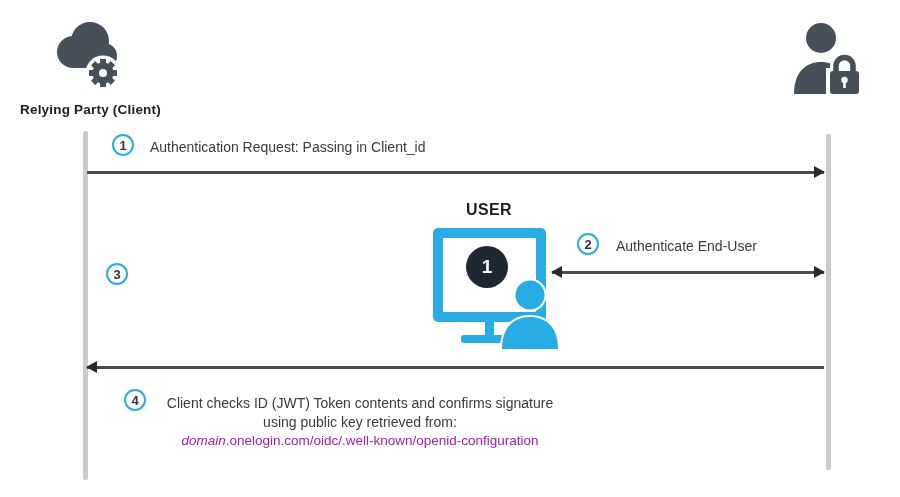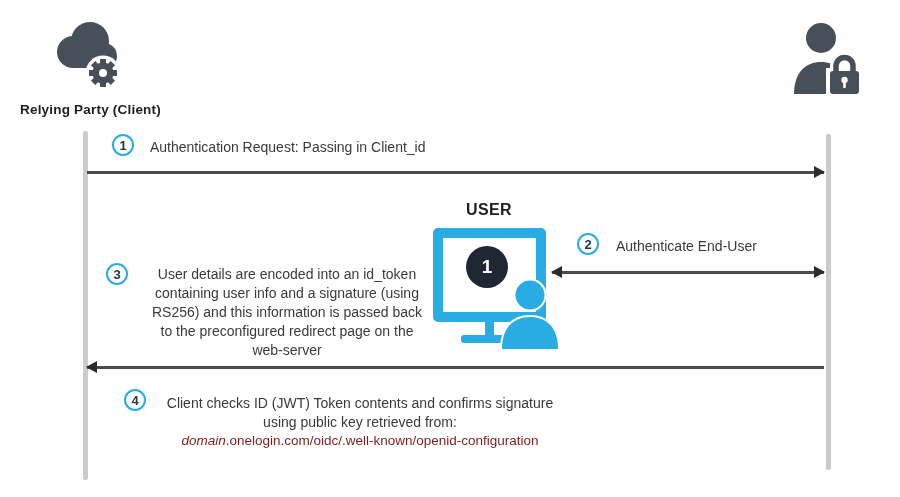--- a/index.html
+++ b/index.html
@@ -34,21 +34,21 @@
   .monitor-stand-neck{position:absolute;left:485px;top:321px;width:9px;height:15px;background:#29ace3;z-index:1;}
   .monitor-stand-base{position:absolute;left:461px;top:335px;width:57px;height:8px;background:#29ace3;border-radius:3px;z-index:1;}
   .monitor-badge{
     position:absolute;left:466px;top:246px;width:42px;height:42px;border-radius:50%;
     background:#1f2733;color:#fff;display:flex;align-items:center;justify-content:center;
     font-size:19px;font-weight:bold;z-index:2;
   }
   .person-svg{position:absolute;left:499px;top:279px;z-index:3;}
   .link-line{font-size:13.5px;line-height:19px;color:#4444ee;text-align:center;}
   .link-line .it{font-style:italic;}
-  a.cfg-link{color:#7f1d1d;text-decoration:none;cursor:pointer;}
+  a.cfg-link{color:#a21caf;text-decoration:none;cursor:pointer;}
 </style>
 </head>
 <body>
 
 <div class="stage">
 
   <svg class="abs" style="left:46px;top:10px;" width="80" height="86" viewBox="0 0 80 86">
     <g fill="#474F58">
       <circle cx="27" cy="42" r="16"></circle>
       <circle cx="44" cy="31" r="19"></circle>
@@ -114,25 +114,20 @@
   </div>
   <div class="abs step-text" style="left:616px;top:237px;">Authenticate End-User</div>
   <div class="arrow" style="left:552px;top:271px;width:272px;">
     <span class="head-left"></span>
     <span class="head-right"></span>
   </div>
 
   <div class="step-circle" style="left:106px;top:263px;">
     <span>3</span>
   </div>
-  <div class="abs step-text centered" style="left:137px;top:265px;width:300px;">User details are encoded into an id_token
-containing user info and a signature (using
-RS256) and this information is passed back
-to the preconfigured redirect page on the
-web-server</div>
   <div class="arrow" style="left:87px;top:366px;width:737px;">
     <span class="head-left"></span>
   </div>
 
   <div class="step-circle" style="left:124px;top:389px;">
     <span>4</span>
   </div>
   <div class="abs step-text centered" style="left:140px;top:394px;width:440px;">Client checks ID (JWT) Token contents and confirms signature
 using public key retrieved from:</div>
   <div class="abs link-line" style="left:140px;top:431px;width:440px;">

